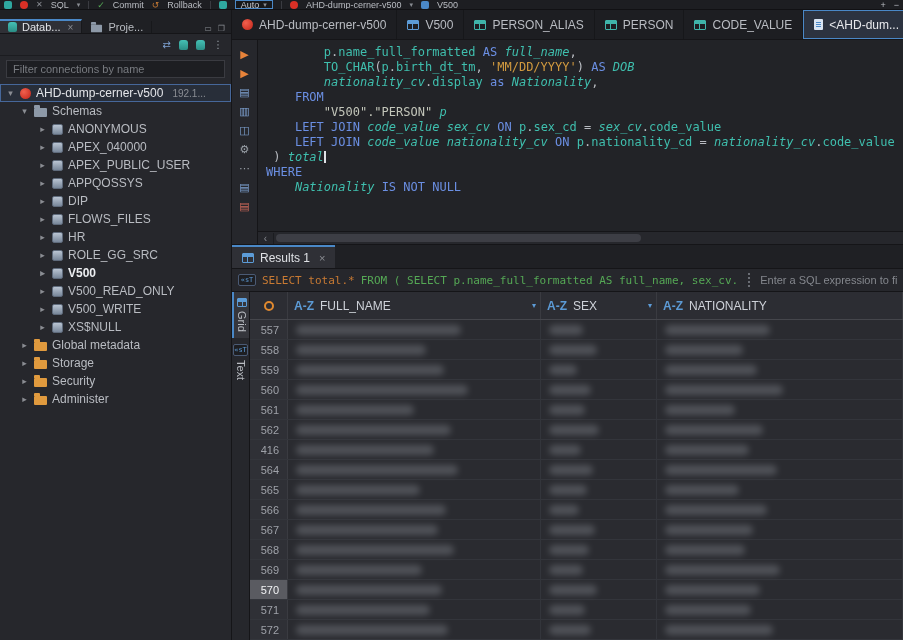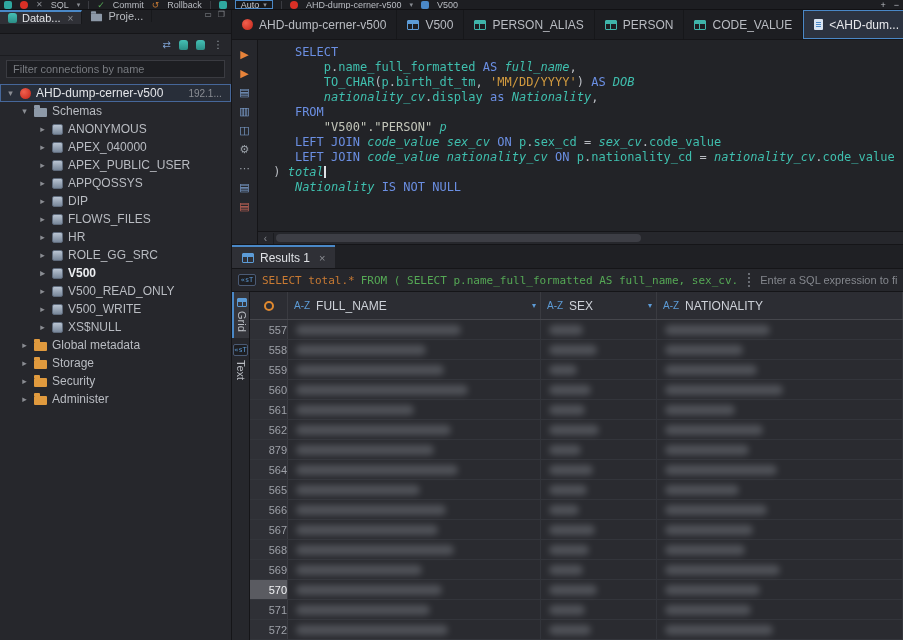--- a/index.html
+++ b/index.html
@@ -17,38 +17,38 @@
   .tbx{color:#8a8d93;font-size:8px}
   .tsep{width:1px;height:8px;background:#3a3b41;flex:0 0 auto}
   .auto-box{border:1px solid #4a88c7;background:#17181b;padding:0 5px;height:9px;
             display:inline-flex;align-items:center;gap:4px;color:#c7c9cf}
   .chev{color:#8a8d93;font-size:7px}
   .tspacer{flex:1}
 
   
   .sidebar{position:absolute;left:0;top:10px;width:232px;height:630px;background:#26272c;
            border-right:1px solid #151518;display:flex;flex-direction:column}
-  .stabs{height:24px;background:#1f2024;display:flex;align-items:flex-start;border-bottom:1px solid #151518;font-size:11px}
+  .stabs{height:24px;background:#1f2024;display:flex;align-items:flex-end;border-bottom:1px solid #151518;font-size:11px}
   .stab{display:flex;align-items:center;gap:5px;padding:0 8px;color:#b9bcc2;border-right:1px solid #17181b}
   .stab.active{background:#2f3036;border-top:2px solid #4a88c7;color:#e2e4e8}
   .stab .x{color:#8a8d93;font-size:10px;margin-left:2px}
   .winbtns{margin-left:auto;display:flex;align-items:center;gap:6px;padding:0 6px;color:#8a8d93;font-size:8px}
   .side-toolbar{height:22px;display:flex;align-items:center;justify-content:flex-end;gap:8px;
                 padding:0 8px;border-bottom:1px solid #1b1c20;color:#7fa3d4;font-size:10px}
   .mini-db{width:9px;height:10px;border-radius:3px 3px 2px 2px;background:linear-gradient(#45c0b5,#2b8e86)}
   .dots{color:#9aa0a8}
   .filterwrap{padding:4px 6px}
   .filter{width:100%;height:18px;background:#1d1e22;border:1px solid #3a3b41;color:#c7c9cf;
           font-size:11px;padding:0 6px;font-family:"Liberation Sans",sans-serif}
   .filter::placeholder{color:#787b80}
   .tree{flex:1;overflow:hidden;padding-top:2px}
   .trow{height:18px;display:flex;align-items:center;gap:5px;color:#b9bcc2;padding-left:6px;white-space:nowrap}
   .trow .arrow{width:9px;font-size:9px;color:#8a8d93;text-align:center;flex:0 0 auto}
   .trow.root{outline:1px solid #46679a;outline-offset:-1px;background:rgba(60,90,140,.14);color:#e2e4e8}
-  .trow .host{font-size:10px;color:#8a8d93;margin-left:20px}
+  .trow .host{font-size:10px;color:#8a8d93;margin-left:4px}
   .trow.bold{color:#eceef1;font-weight:bold}
   .lv1{padding-left:20px}.lv2{padding-left:38px}
   .i-conn{width:11px;height:11px;border-radius:50%;flex:0 0 auto;
           background:radial-gradient(circle at 35% 35%,#f0604e,#c22318)}
   .i-fold{width:13px;height:9px;background:#e09a3e;border-radius:1px;position:relative;flex:0 0 auto;margin-top:2px}
   .i-fold::before{content:"";position:absolute;top:-3px;left:0;width:6px;height:3px;background:inherit;border-radius:1px 1px 0 0}
   .i-fold.gray{background:#8d99a8}
   .i-schema{width:11px;height:11px;border-radius:2px;flex:0 0 auto;border:1px solid #5f6b7c;
             background:linear-gradient(#b9c4d2,#78879a)}
 
@@ -108,26 +108,26 @@
   .vl{writing-mode:vertical-rl;font-size:11px}
   .vtab .i-table{width:10px;height:9px}
 
   .grid{flex:1;display:flex;flex-direction:column;overflow:hidden;background:#2a2b30}
   .ghead{height:28px;background:#2c2d33;border-bottom:1px solid #45464c;display:flex;flex:0 0 auto}
   .gcorner{width:38px;border-right:1px solid #3a3b41;display:flex;align-items:center;justify-content:center;flex:0 0 auto}
   .ring{width:10px;height:10px;border:2px solid #e0892f;border-radius:50%}
   .gcol{display:flex;align-items:center;gap:6px;padding:0 6px;border-right:1px solid #3a3b41;
         color:#ced2d9;position:relative;flex:0 0 auto}
   .gcol.last{flex:1 1 auto}
-  .az{font-size:10px;font-weight:normal;color:#5c9bd6}
+  .az{font-size:12px;font-weight:bold;color:#5c9bd6}
   .dd{position:absolute;right:4px;color:#5c9bd6;font-size:8px}
   .gbody{flex:1;overflow:hidden}
   .grow{height:20px;display:flex;border-bottom:1px solid rgba(70,72,80,.35)}
   .gnum{width:38px;background:#2f3036;border-right:1px solid #3a3b41;font-size:11px;color:#9ea1a8;
-        display:flex;align-items:center;justify-content:flex-end;flex:0 0 auto}
+        display:flex;align-items:center;justify-content:flex-end;padding-right:8px;flex:0 0 auto}
   .gnum.sel{background:#5a5b61;color:#f2f3f5}
   .gcell{border-right:1px solid rgba(70,72,80,.35);display:flex;align-items:center;flex:0 0 auto}
   .gcell.last{flex:1 1 auto}
   .smudge{height:10px;border-radius:5px;background:#969aa2;opacity:.35;filter:blur(3px);margin-left:8px}
 </style>
 </head>
 <body>
 
 <div class="app">
 
@@ -314,29 +314,29 @@
           <span class="gut" style="color: rgb(232, 131, 58);">▶</span>
           <span class="gut" style="color: rgb(127, 163, 212);">▤</span>
           <span class="gut" style="color: rgb(127, 163, 212);">▥</span>
           <span class="gut" style="color: rgb(127, 163, 212);">◫</span>
           <span class="gut" style="color: rgb(154, 160, 168);">⚙</span>
           <span class="gut" style="color: rgb(154, 160, 168);">⋯</span>
           <span class="gut" style="color: rgb(127, 163, 212);">▤</span>
           <span class="gut" style="color: rgb(208, 106, 90);">▤</span>
         </div>
       <div class="code" id="sqlcode">
-          <div class="ln"><span class="pl">    </span><span class="kw">SELECT</span></div>
           <div class="ln"><span class="pl">        </span><span class="id">p</span><span class="pl">.</span><span class="id">name_full_formatted</span><span class="pl"> </span><span class="kw">AS</span><span class="pl"> </span><span class="al">full_name</span><span class="pl">,</span></div>
           <div class="ln"><span class="pl">        </span><span class="id">TO_CHAR</span><span class="pl">(</span><span class="id">p</span><span class="pl">.</span><span class="id">birth_dt_tm</span><span class="pl">, </span><span class="str">'MM/DD/YYYY'</span><span class="pl">) </span><span class="kw">AS</span><span class="pl"> </span><span class="al">DOB</span></div>
           <div class="ln"><span class="pl">        </span><span class="al">nationality_cv</span><span class="pl">.</span><span class="id">display</span><span class="pl"> </span><span class="kw">as</span><span class="pl"> </span><span class="al">Nationality</span><span class="pl">,</span></div>
           <div class="ln"><span class="pl">    </span><span class="kw">FROM</span></div>
           <div class="ln"><span class="pl">        </span><span class="q">"V500"."PERSON"</span><span class="pl"> </span><span class="al">p</span></div>
           <div class="ln"><span class="pl">    </span><span class="kw">LEFT JOIN</span><span class="pl"> </span><span class="al">code_value</span><span class="pl"> </span><span class="al">sex_cv</span><span class="pl"> </span><span class="kw">ON</span><span class="pl"> </span><span class="id">p</span><span class="pl">.</span><span class="id">sex_cd</span><span class="pl"> = </span><span class="al">sex_cv</span><span class="pl">.</span><span class="id">code_value</span></div>
           <div class="ln"><span class="pl">    </span><span class="kw">LEFT JOIN</span><span class="pl"> </span><span class="al">code_value</span><span class="pl"> </span><span class="al">nationality_cv</span><span class="pl"> </span><span class="kw">ON</span><span class="pl"> </span><span class="id">p</span><span class="pl">.</span><span class="id">nationality_cd</span><span class="pl"> = </span><span class="al">nationality_cv</span><span class="pl">.</span><span class="id">code_value</span></div>
           <div class="ln"><span class="pl"> ) </span><span class="al">total</span><span class="caret"></span></div>
+          <div class="ln"><span class="kw">WHERE</span></div>
           <div class="ln"><span class="pl">    </span><span class="al">Nationality</span><span class="pl"> </span><span class="kw">IS NOT NULL</span></div>
         </div>
       <div class="hscroll">
         <div class="harrow">‹</div>
         <div class="htrack">
           <div class="hthumb"></div>
         </div>
       </div>
     </div>
 
@@ -453,21 +453,21 @@
                   <div class="smudge" style="width: 155px;"></div>
                 </div>
                 <div class="gcell" style="width: 116px;">
                   <div class="smudge" style="width: 50px;"></div>
                 </div>
                 <div class="gcell last">
                   <div class="smudge" style="width: 98px;"></div>
                 </div>
               </div>
               <div class="grow">
-                <div class="gnum">879</div>
+                <div class="gnum">416</div>
                 <div class="gcell" style="width: 253px;">
                   <div class="smudge" style="width: 138px;"></div>
                 </div>
                 <div class="gcell" style="width: 116px;">
                   <div class="smudge" style="width: 32px;"></div>
                 </div>
                 <div class="gcell last">
                   <div class="smudge" style="width: 84px;"></div>
                 </div>
               </div>

